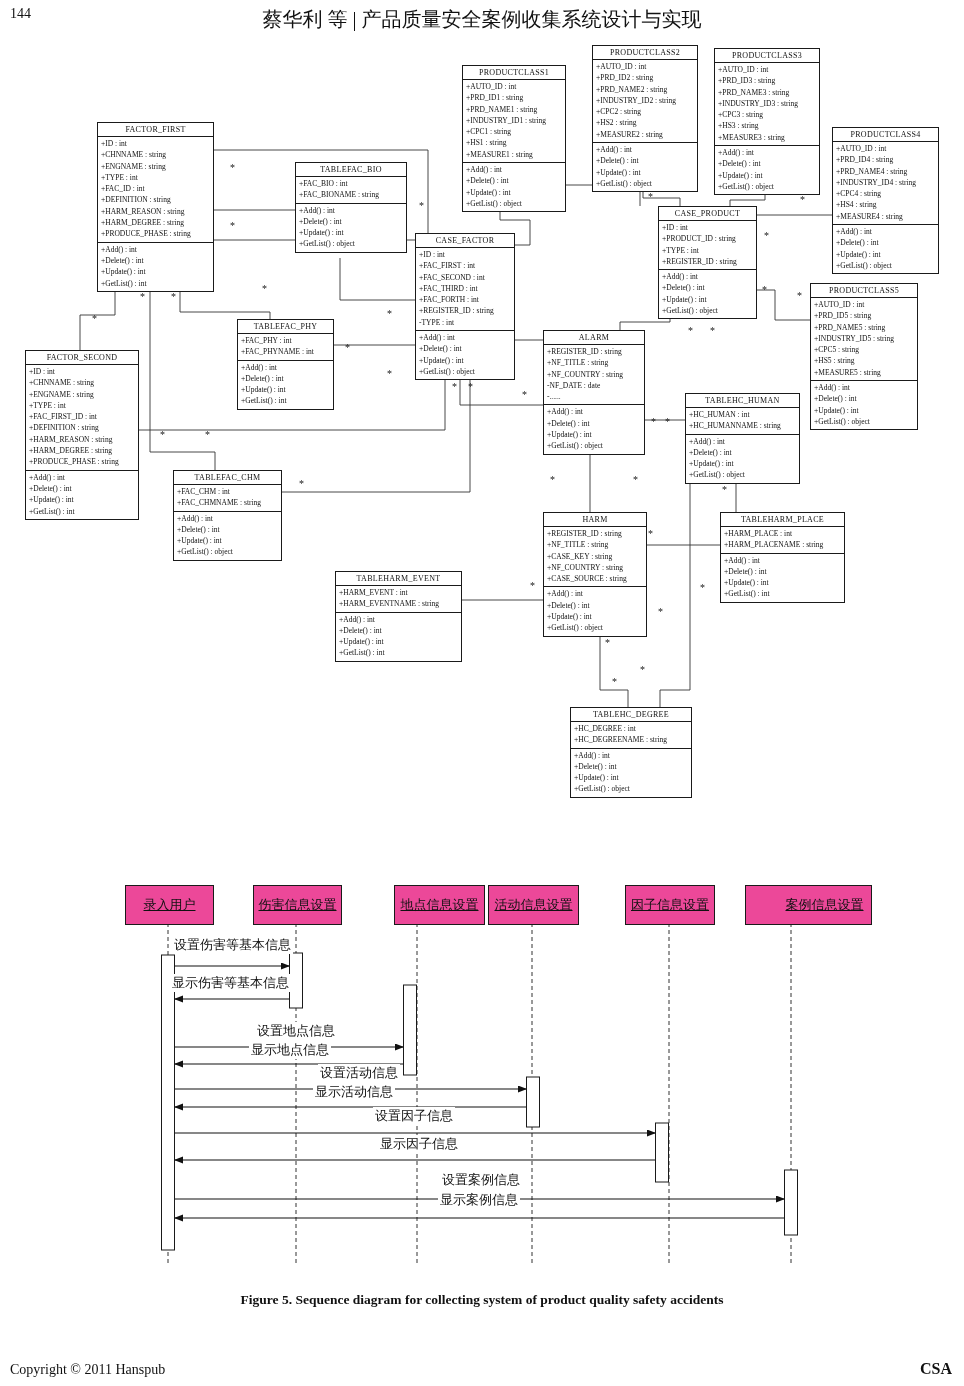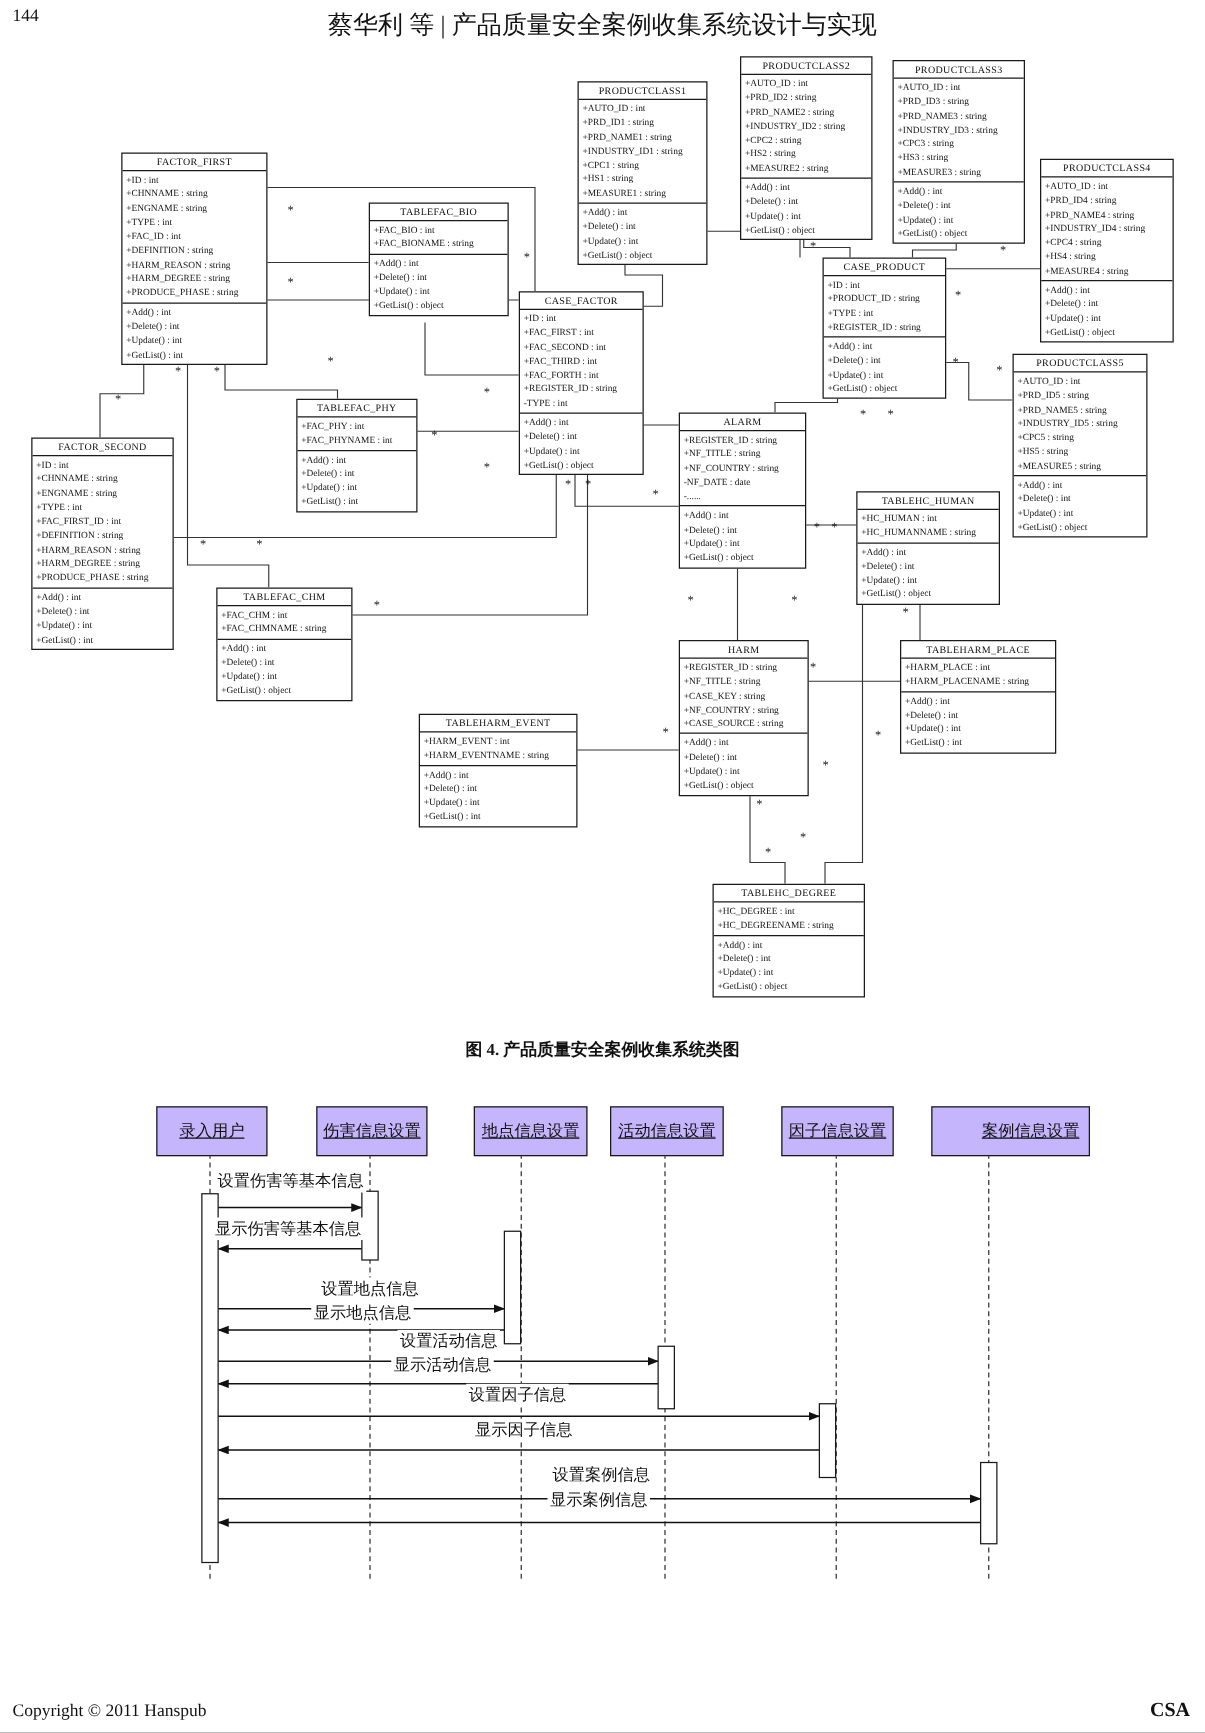--- a/index.html
+++ b/index.html
@@ -16,21 +16,21 @@
   .fig5{position:absolute;left:0;top:880px;width:964px;height:392px;}
   .fig5 svg{position:absolute;left:0;top:0;}
   
   .cls{position:absolute;background:#fff;border:1px solid #1a1a1a;
        font:7.5px/11.3px "Liberation Serif",serif;white-space:nowrap;z-index:2;}
   .cls .t{text-align:center;font-size:8px;line-height:13px;border-bottom:1px solid #1a1a1a;
           padding:0 3px;letter-spacing:.3px;}
   .cls .sec{padding:1px 3px 2px;}
   .cls .m{border-top:1px solid #1a1a1a;}
   
-  .lhead{position:absolute;border:1px solid #1a1a1a;background:#c4b5fd;z-index:2;
+  .lhead{position:absolute;border:1px solid #1a1a1a;background:#ec4899;z-index:2;
          display:flex;align-items:center;justify-content:center;font-size:13px;}
   .lhead span{text-decoration:underline;}
   .msg{position:absolute;font-size:13px;background:#fff;padding:0 2px;z-index:2;white-space:nowrap;}
   
   .cap{position:absolute;left:0;right:0;text-align:center;font-weight:bold;}
   .cap-en{font-size:13.5px;}
   .cap-zh{font-size:13.5px;}
 </style>
 </head>
 <body>
@@ -387,21 +387,20 @@
           <div class="sec m">
             <div>+Add() : int</div>
             <div>+Delete() : int</div>
             <div>+Update() : int</div>
             <div>+GetList() : object</div>
           </div>
         </div>
       </div>
   </div>
 
-  <div class="cap cap-zh" style="top:831px">图 4. 产品质量安全案例收集系统类图</div>
 
   <div class="fig5">
     <svg id="sd-svg" width="964" height="392">
         <defs>
           <marker id="ah" orient="auto" markerWidth="10" markerHeight="8" refX="8.5" refY="3.5" markerUnits="userSpaceOnUse">
             <path d="M0,0L9,3.5L0,7Z" fill="#111"></path>
           </marker>
         </defs>
         <line x1="168" y1="43" x2="168" y2="385" stroke="#333" stroke-width="1" stroke-dasharray="4,3"></line>
         <line x1="296" y1="43" x2="296" y2="385" stroke="#333" stroke-width="1" stroke-dasharray="4,3"></line>
@@ -426,21 +425,21 @@
         <rect x="655.5" y="243" width="13" height="59" fill="#fff" stroke="#1a1a1a" stroke-width="1"></rect>
         <rect x="784.5" y="290" width="13" height="65" fill="#fff" stroke="#1a1a1a" stroke-width="1"></rect>
       </svg>
     <div id="sd-heads">
         <div class="lhead" style="left:125px;top:5px;width:87px;height:38px;">
           <span>录入用户</span>
         </div>
         <div class="lhead" style="left:253px;top:5px;width:87px;height:38px;">
           <span>伤害信息设置</span>
         </div>
-        <div class="lhead" style="left:379px;top:5px;width:89px;height:38px;">
+        <div class="lhead" style="left:394px;top:5px;width:89px;height:38px;">
           <span>地点信息设置</span>
         </div>
         <div class="lhead" style="left:488px;top:5px;width:89px;height:38px;">
           <span>活动信息设置</span>
         </div>
         <div class="lhead" style="left:625px;top:5px;width:88px;height:38px;">
           <span>因子信息设置</span>
         </div>
         <div class="lhead" style="left:745px;top:5px;width:93px;height:38px;padding-left:32px;">
           <span>案例信息设置</span>
@@ -453,16 +452,17 @@
         <div class="msg" style="left:249px;top:161px;">显示地点信息</div>
         <div class="msg" style="left:318px;top:184px;">设置活动信息</div>
         <div class="msg" style="left:313px;top:203px;">显示活动信息</div>
         <div class="msg" style="left:373px;top:227px;">设置因子信息</div>
         <div class="msg" style="left:378px;top:255px;">显示因子信息</div>
         <div class="msg" style="left:440px;top:291px;">设置案例信息</div>
         <div class="msg" style="left:438px;top:311px;">显示案例信息</div>
       </div>
   </div>
 
+  <div class="cap cap-en" style="top:1292px">Figure 5. Sequence diagram for collecting system of product quality safety accidents</div>
 
   <div class="ftr-copy">Copyright © 2011 Hanspub</div>
   <div class="ftr-journal">CSA</div>
 </div>
 
 </body></html>

